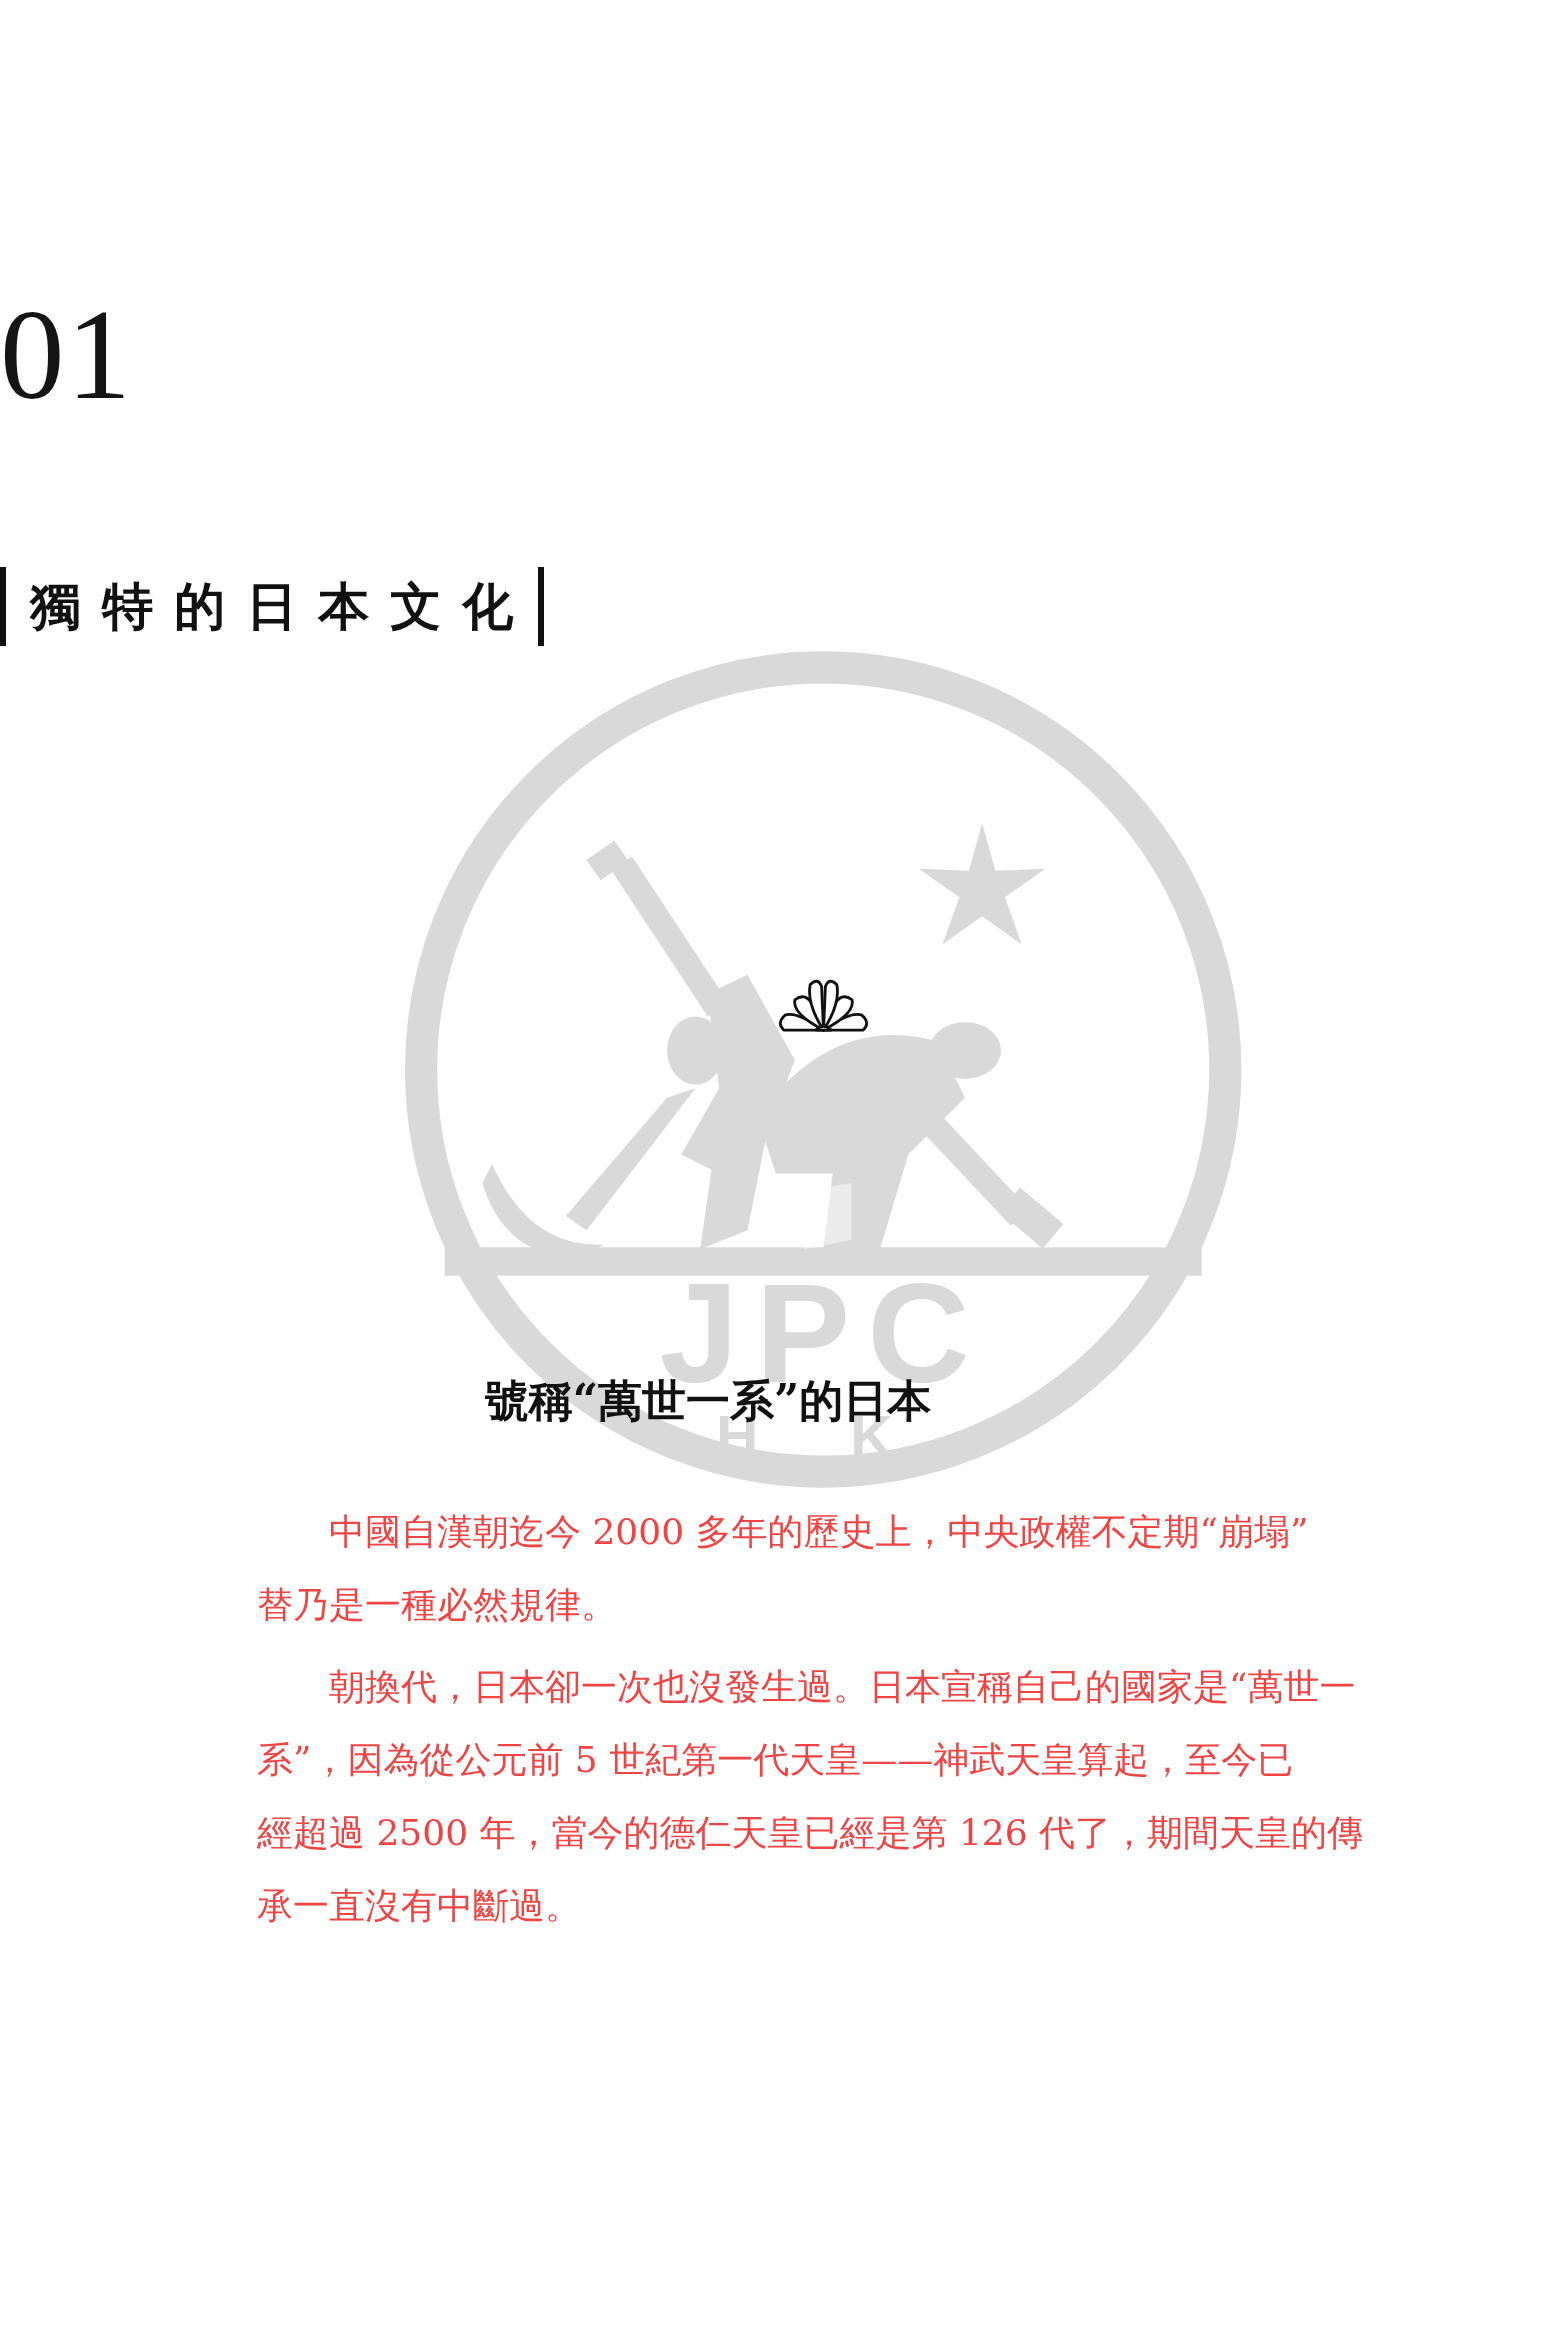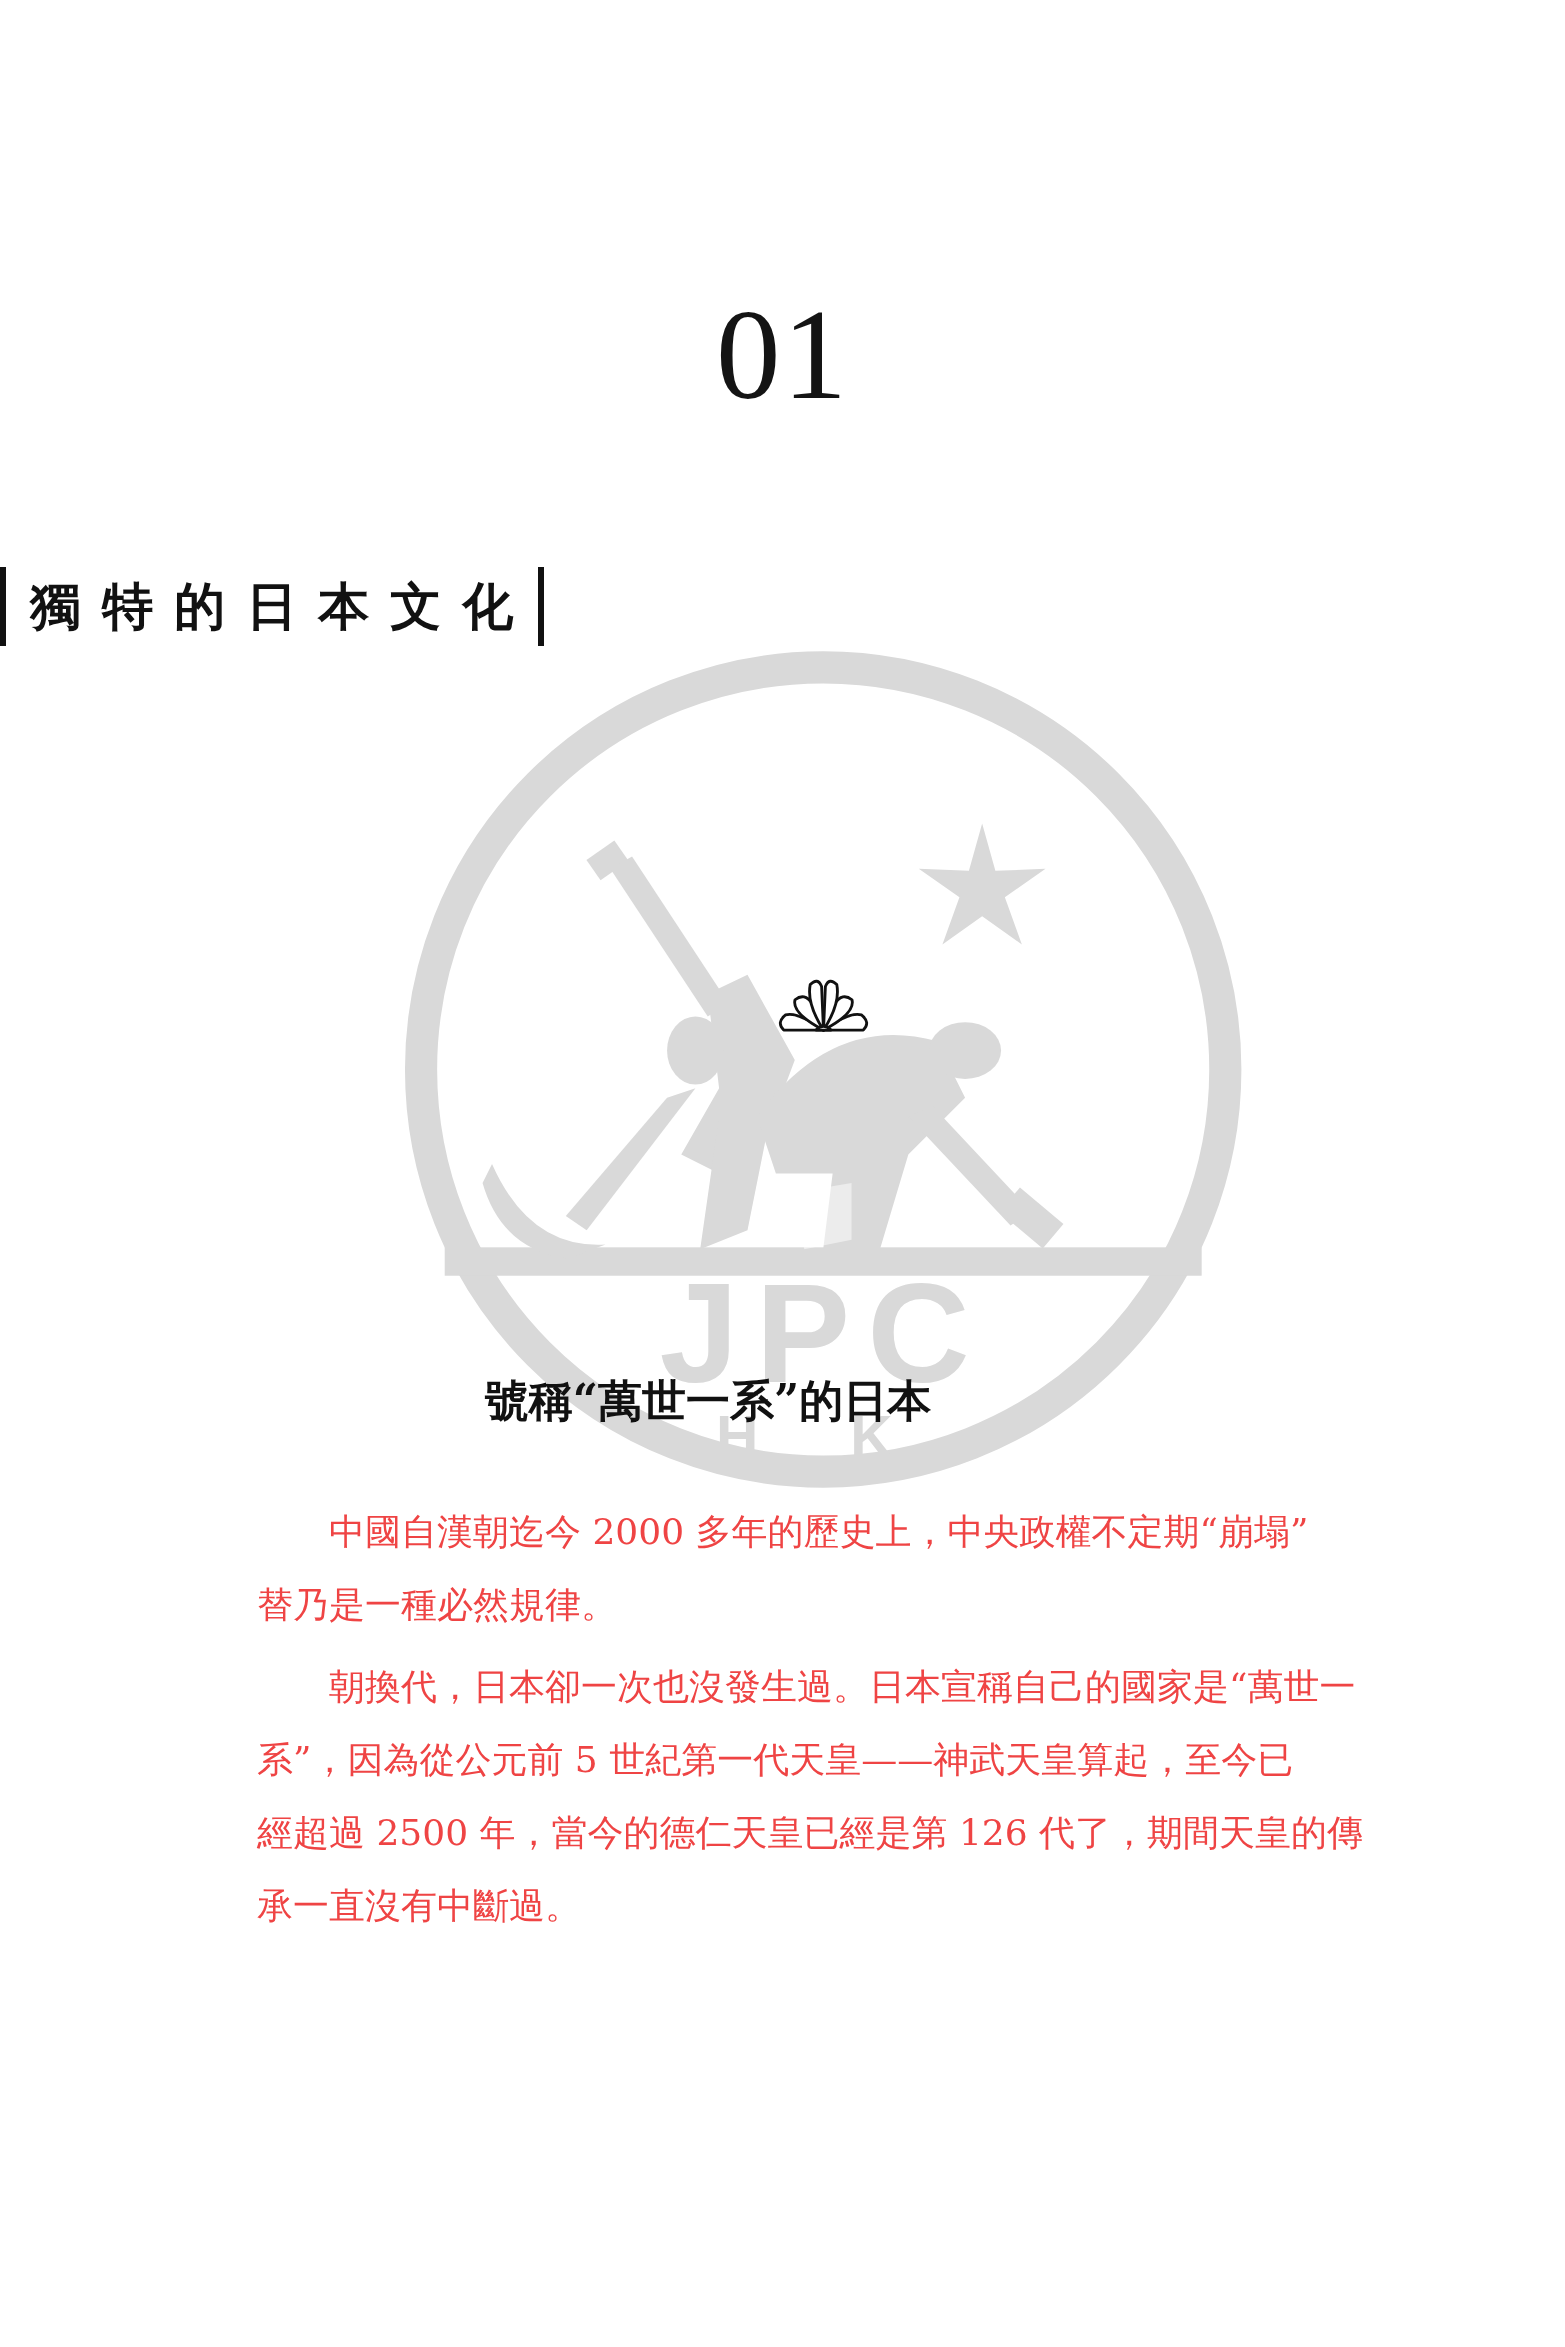--- a/index.html
+++ b/index.html
@@ -1,21 +1,21 @@
 <!DOCTYPE html>
 <html style="font-size:15px"><head>
 <meta charset="utf-8">
 <style>
   html, body { margin: 0; padding: 0; background: #ffffff; }
   body { width: 1565px; height: 2348px; position: relative; overflow: hidden;
          font-family: "DejaVu Serif", "Liberation Serif", serif; color: #111; }
 
   .watermark { position: absolute; left: 0; top: 0; width: 1565px; height: 2348px; pointer-events: none; z-index: 0; }
 
-  .chapter-number { position: absolute; left: 0; width: 1565px; top: 284px; text-align: center;
+  .chapter-number { position: absolute; left: 0; width: 1565px; top: 284px; text-align: left;
                     font-family: "Liberation Serif", "DejaVu Serif", serif; font-size: 129px; line-height: 142px;
                     color: #141414; letter-spacing: 1.9px; z-index: 2; }
 
   .section-title-wrap { position: absolute; left: 0; width: 1398px; top: 566px; text-align: left; z-index: 2; }
   .section-title { display: inline-flex; align-items: center; height: 81px; }
   .title-bar { display: inline-block; width: 5.7px; height: 79px; background: #111; }
   .section-title-text { font-family: "DejaVu Serif", "Liberation Serif", serif; font-weight: bold; font-size: 51px;
                         letter-spacing: 21px; padding: 0 3.8px 0 24.6px; line-height: 81px; color: #111; }
 
   .ornament { position: absolute; left: 778px; top: 975px; width: 91px; height: 59px; z-index: 2; }

